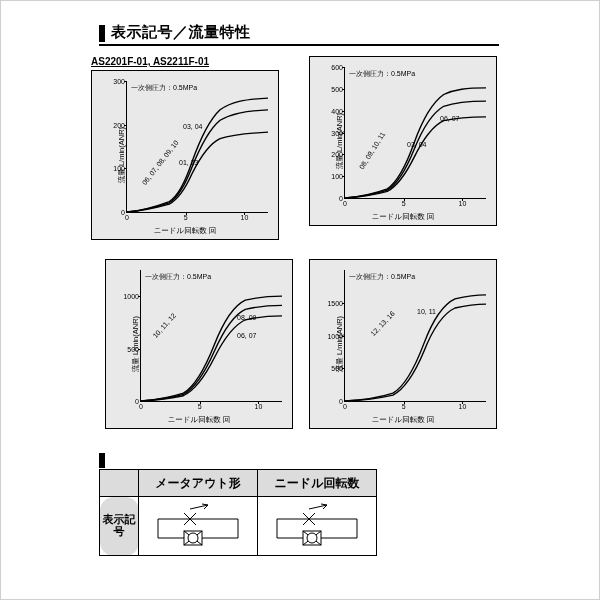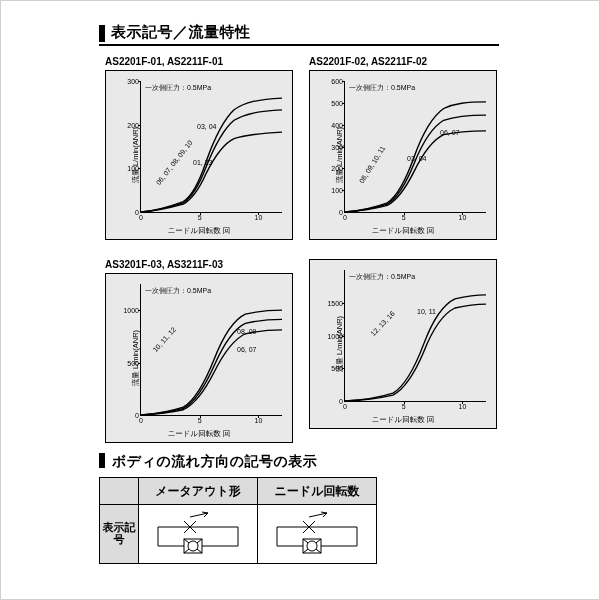--- a/index.html
+++ b/index.html
@@ -83,49 +83,49 @@
   svg.curves{position:absolute;left:0;top:0;width:100%;height:100%;overflow:visible;}
   svg.curves path{fill:none;stroke:#000;stroke-width:1;}
   
   .symbol-sec{position:absolute;left:98px;top:452px;}
   .symbol-head{font-size:14px;font-weight:bold;letter-spacing:0.5px;}
   .symbol-head .bar{
     display:inline-block;width:6px;height:15px;background:#000;
     margin-right:7px;vertical-align:-2px;
   }
   table.symtab{
-    border-collapse:collapse;margin-top:6px;
+    border-collapse:collapse;
     width:278px;
   }
   table.symtab th,table.symtab td{
     border:1px solid #000;text-align:center;vertical-align:middle;
   }
   table.symtab th{
     background:#dcdcdc;font-size:12px;font-weight:bold;height:24px;
   }
   .corner{width:36px;background:#dcdcdc;}
   .rowlabel{
     width:36px;background:#dcdcdc;font-size:11px;font-weight:bold;
-    line-height:1.05;padding:2px 0;
+    line-height:1.05;padding:2px 0;border-radius:14px;
   }
   .symcell{height:56px;background:#fff;}
   .symcell svg{display:block;margin:0 auto;}
 </style>
 </head>
 <body>
 
 <div class="page">
 
   <div class="header">
     <span class="bar"></span>
     <span class="title">表示記号／流量特性</span>
     <span class="rule"></span>
   </div>
 
-  <div class="chart-block" style="left:104px;top:55px;">
+  <div class="chart-block" style="left:90px;top:55px;text-decoration:underline;">
     <div class="chart-title">AS2201F-01, AS2211F-01</div>
     <div class="plot-area">
       <div class="ylab">流量  L/min(ANR)</div>
       <div class="xlab">ニードル回転数  回</div>
       <div class="inner">
         <div class="note" style="left:4px;top:2px;">一次側圧力：0.5MPa</div>
 
         <div class="ytick" style="top:100%;">0</div>
         <div class="ytick" style="top:66.7%;">100</div>
         <div class="ytick" style="top:33.3%;">200</div>
@@ -146,21 +146,20 @@
           <path d="M0,100 C10,99.3 20,97 30,94 C36,90.5 41,83 46,71 C52,58 58,48 66,44 C74,41 83,40 100,39"></path>
         </svg>
         <div class="curvelabel" style="left:6px;top:78px;transform:rotate(-52deg);">06, 07, 08, 09, 10</div>
         <div class="curvelabel" style="left:56px;top:42px;">03, 04</div>
         <div class="curvelabel" style="left:52px;top:78px;">01, 23</div>
       </div>
     </div>
   </div>
 
   <div class="chart-block" style="left:308px;top:55px;">
-    <div class="chart-title">AS2201F-02, AS2211F-02</div>
     <div class="plot-area">
       <div class="ylab">流量  L/min(ANR)</div>
       <div class="xlab">ニードル回転数  回</div>
       <div class="inner">
         <div class="note" style="left:4px;top:2px;">一次側圧力：0.5MPa</div>
         <div class="ytick" style="top:100%;">0</div>
         <div class="ytick" style="top:83.3%;">100</div>
         <div class="ytick" style="top:66.7%;">200</div>
         <div class="ytick" style="top:50%;">300</div>
         <div class="ytick" style="top:33.3%;">400</div>
@@ -183,21 +182,20 @@
           <path d="M0,100 C10,99.4 20,98 30,95 C37,91 43,82 49,69 C55,56 62,45 70,41 C78,39 86,38 100,38"></path>
         </svg>
         <div class="curvelabel" style="left:6px;top:80px;transform:rotate(-58deg);">08, 09, 10, 11</div>
         <div class="curvelabel" style="left:95px;top:48px;">06, 07</div>
         <div class="curvelabel" style="left:62px;top:74px;">03, 04</div>
       </div>
     </div>
   </div>
 
   <div class="chart-block" style="left:104px;top:258px;">
-    <div class="chart-title">AS3201F-03, AS3211F-03</div>
     <div class="plot-area">
       <div class="ylab">流量  L/min(ANR)</div>
       <div class="xlab">ニードル回転数  回</div>
       <div class="inner">
         <div class="note" style="left:4px;top:2px;">一次側圧力：0.5MPa</div>
         <div class="ytick" style="top:100%;">0</div>
         <div class="ytick" style="top:60%;">500</div>
         <div class="ytick" style="top:20%;">1000</div>
         <div class="ytickmark" style="top:60%;"></div>
         <div class="ytickmark" style="top:20%;"></div>
@@ -241,21 +239,21 @@
           <path d="M0,100 C12,99.5 24,98 34,95.5 C42,91 49,80 56,62 C63,43 70,33 78,29 C86,27 93,26 100,26"></path>
         </svg>
         <div class="curvelabel" style="left:22px;top:50px;transform:rotate(-46deg);">12, 13, 16</div>
         <div class="curvelabel" style="left:72px;top:38px;">10, 11</div>
       </div>
     </div>
   </div>
 
   <div class="symbol-sec">
     <div class="symbol-head">
-      <span class="bar"></span><span>ボディの流れ方向の記号の表示</span>
+      <span class="bar"></span>
     </div>
     <table class="symtab">
       <tbody>
           <tr>
         <th class="corner"></th>
         <th>メータアウト形</th>
         <th>ニードル回転数</th>
       </tr>
       <tr>
         <td class="rowlabel">表示記号</td>

